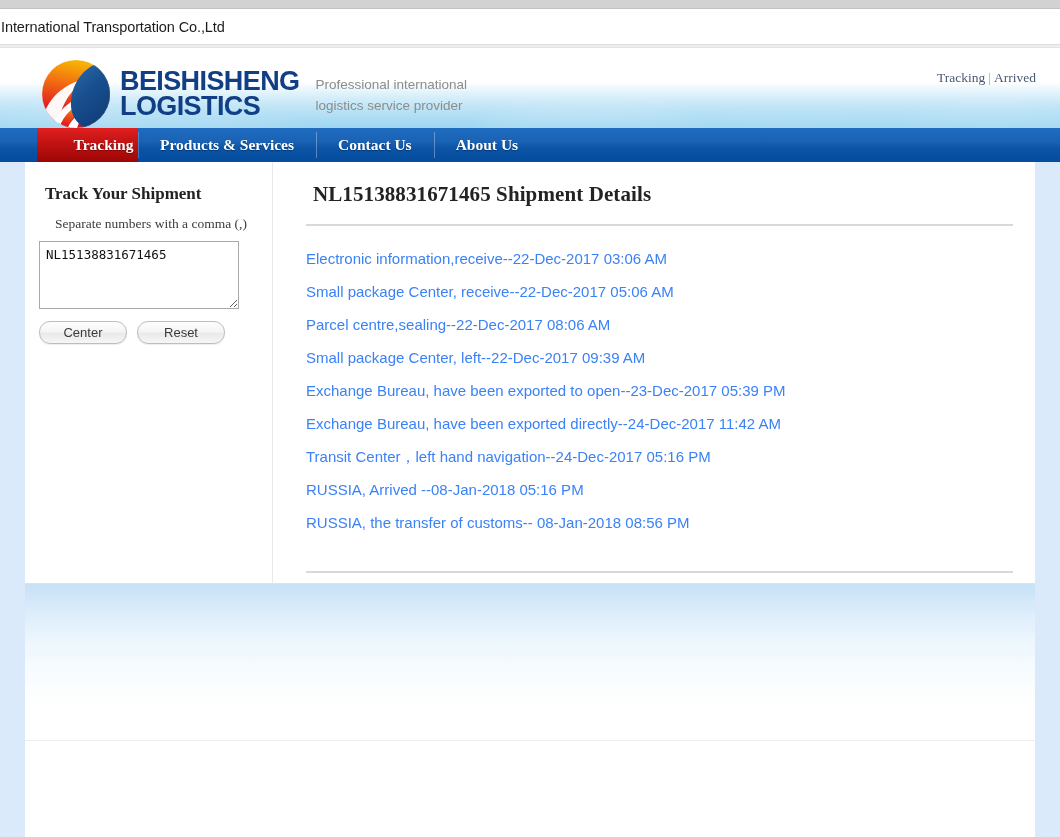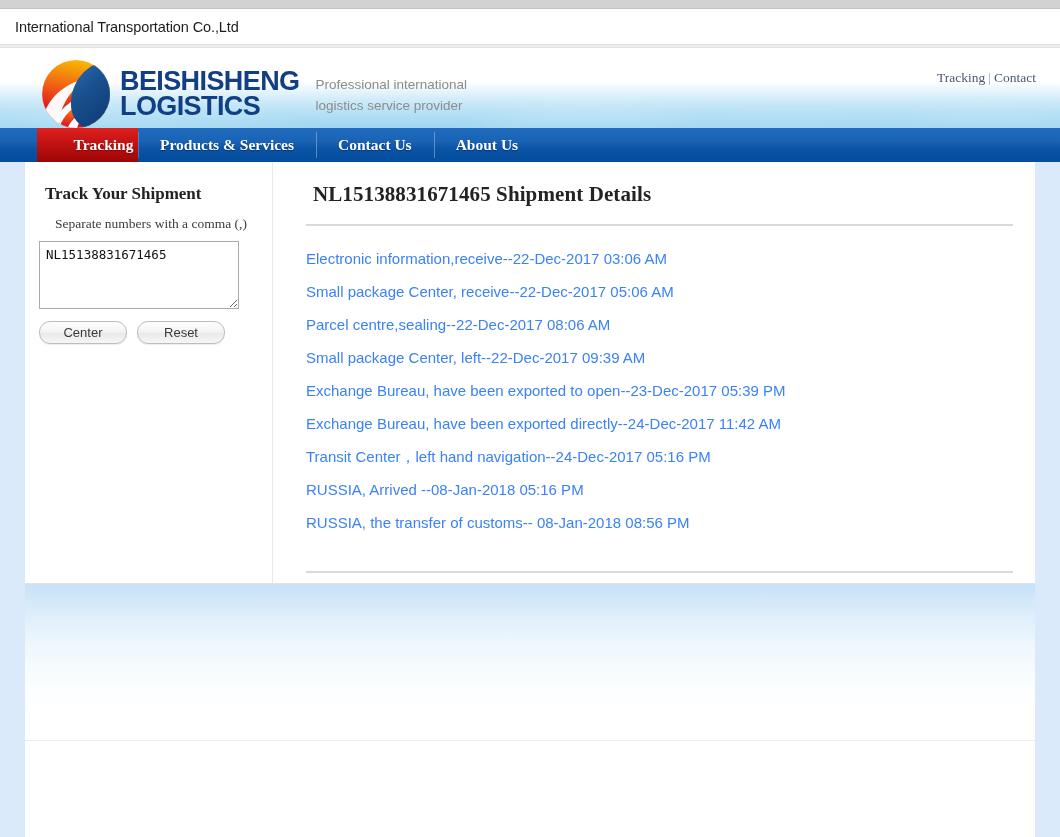--- a/index.html
+++ b/index.html
@@ -29,21 +29,21 @@
     height: 35px;
     background: #ffffff;
     border-bottom: 1px solid #dedede;
     display: flex;
     align-items: center;
   }
   .chrome-title-text {
     font-family: "Liberation Sans", sans-serif;
     font-size: 14.5px;
     color: #1c1c1c;
-    padding-left: 16px;
+    padding-left: 2px;
     margin-left: -1px;
     letter-spacing: -0.1px;
     white-space: nowrap;
   }
   .chrome-divider {
     height: 2px;
     background: #eeeeee;
     border-bottom: 1px solid #e3e3e3;
   }
 
@@ -353,21 +353,21 @@
         <span class="l1">BEISHISHENG</span>
         <span class="l2">LOGISTICS</span>
       </div>
       <div class="logo-tagline">
         <div>Professional international</div>
         <div>logistics service provider</div>
       </div>
     </div>
 
     <div class="lang-links">
-      <a href="#">Tracking</a><span class="lang-sep">|</span><a href="#">Contact</a>
+      <a href="#">Tracking</a><span class="lang-sep">|</span><a href="#">Arrived</a>
     </div>
   </div>
 
   <div class="site-nav">
     <div class="nav-item active">
       <span>Tracking</span>
     </div>
     <div class="nav-item plain">
       <span>Products &amp; Services</span>
     </div>

